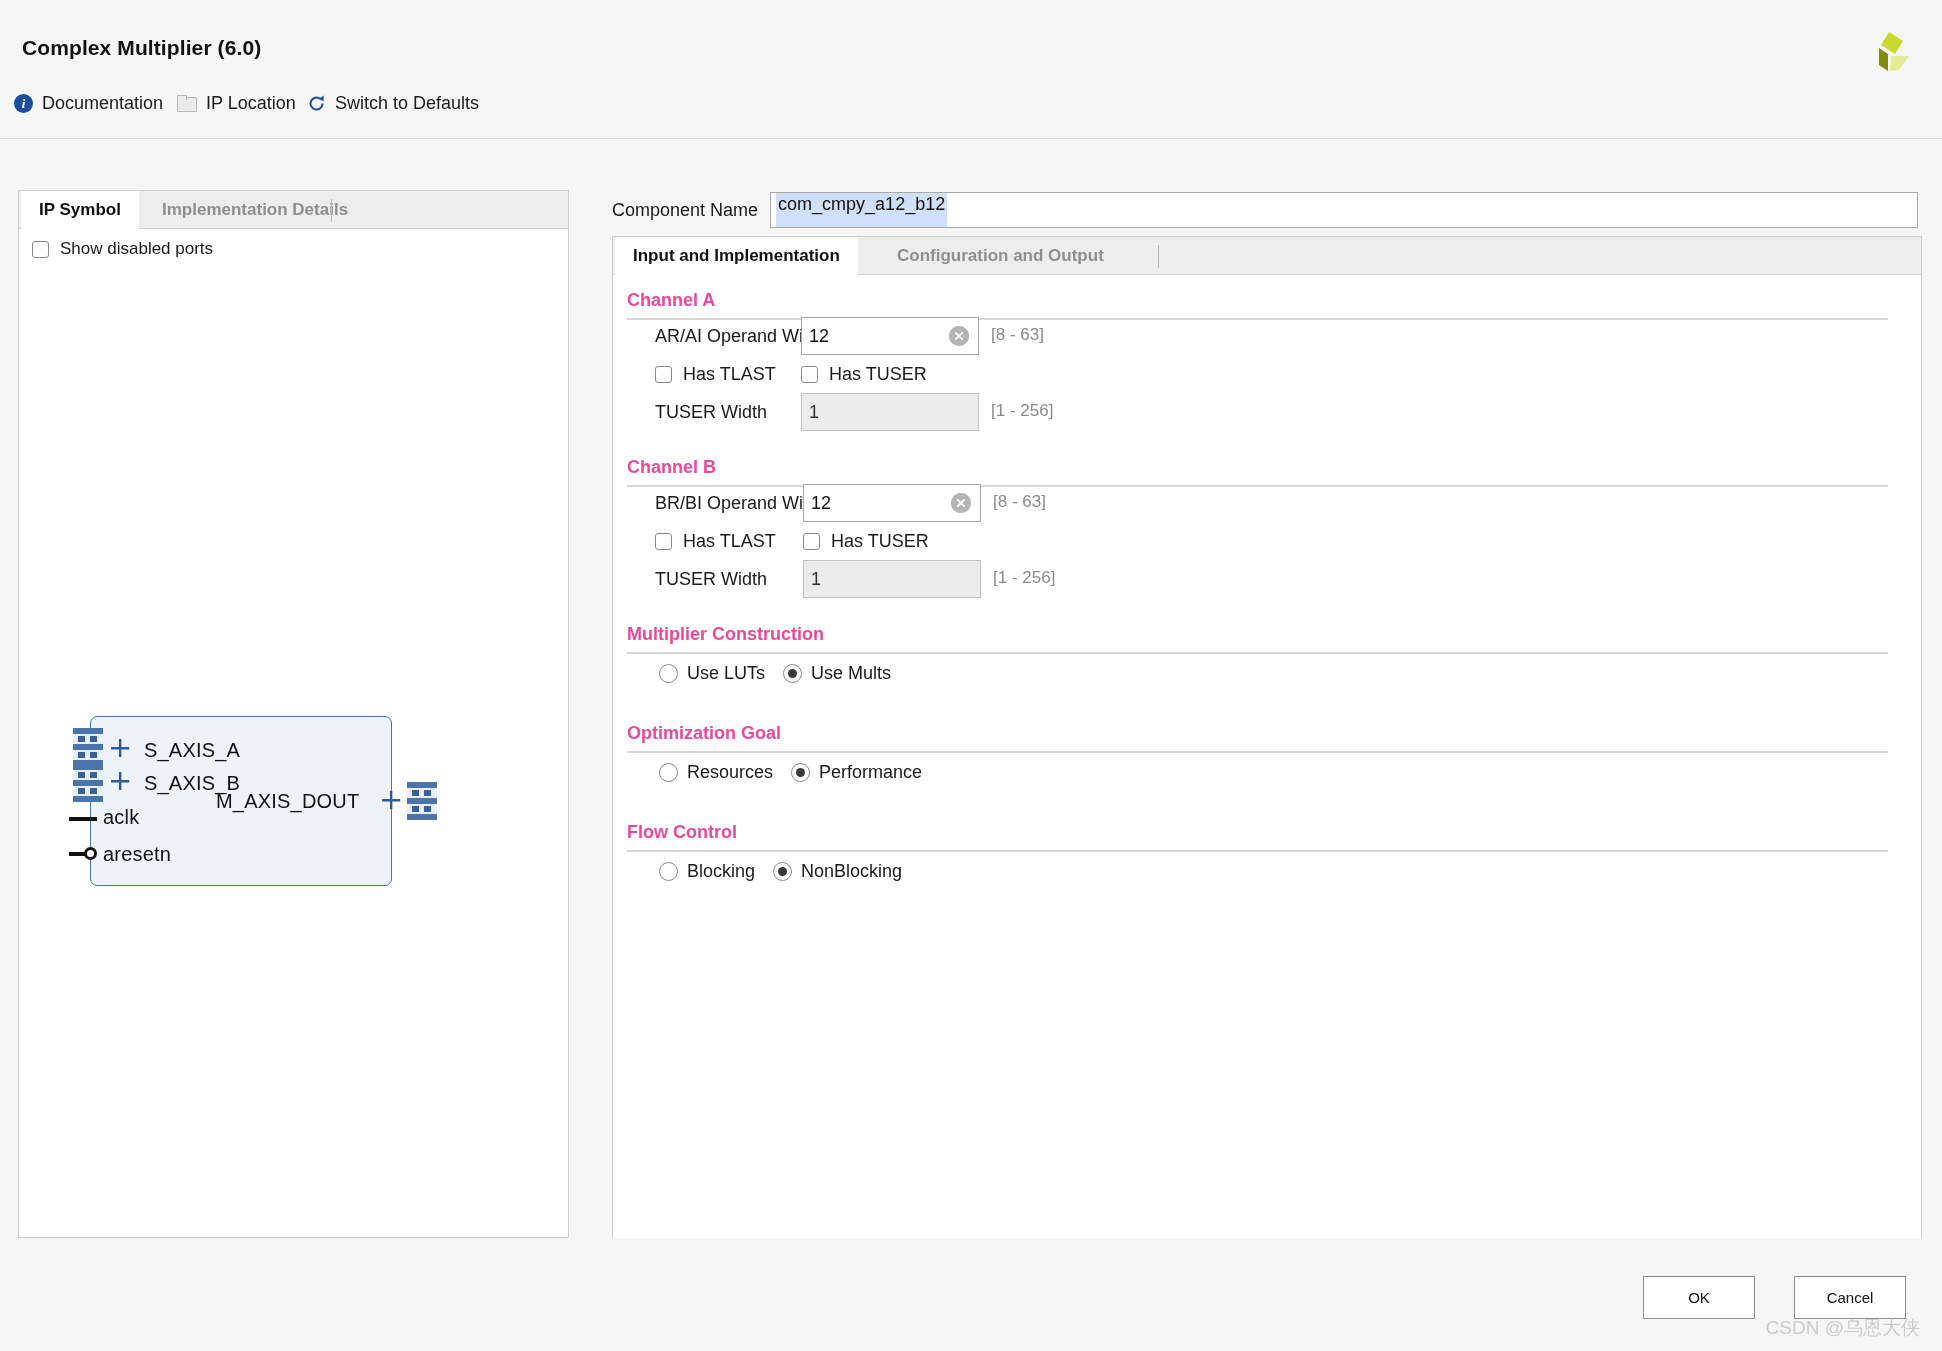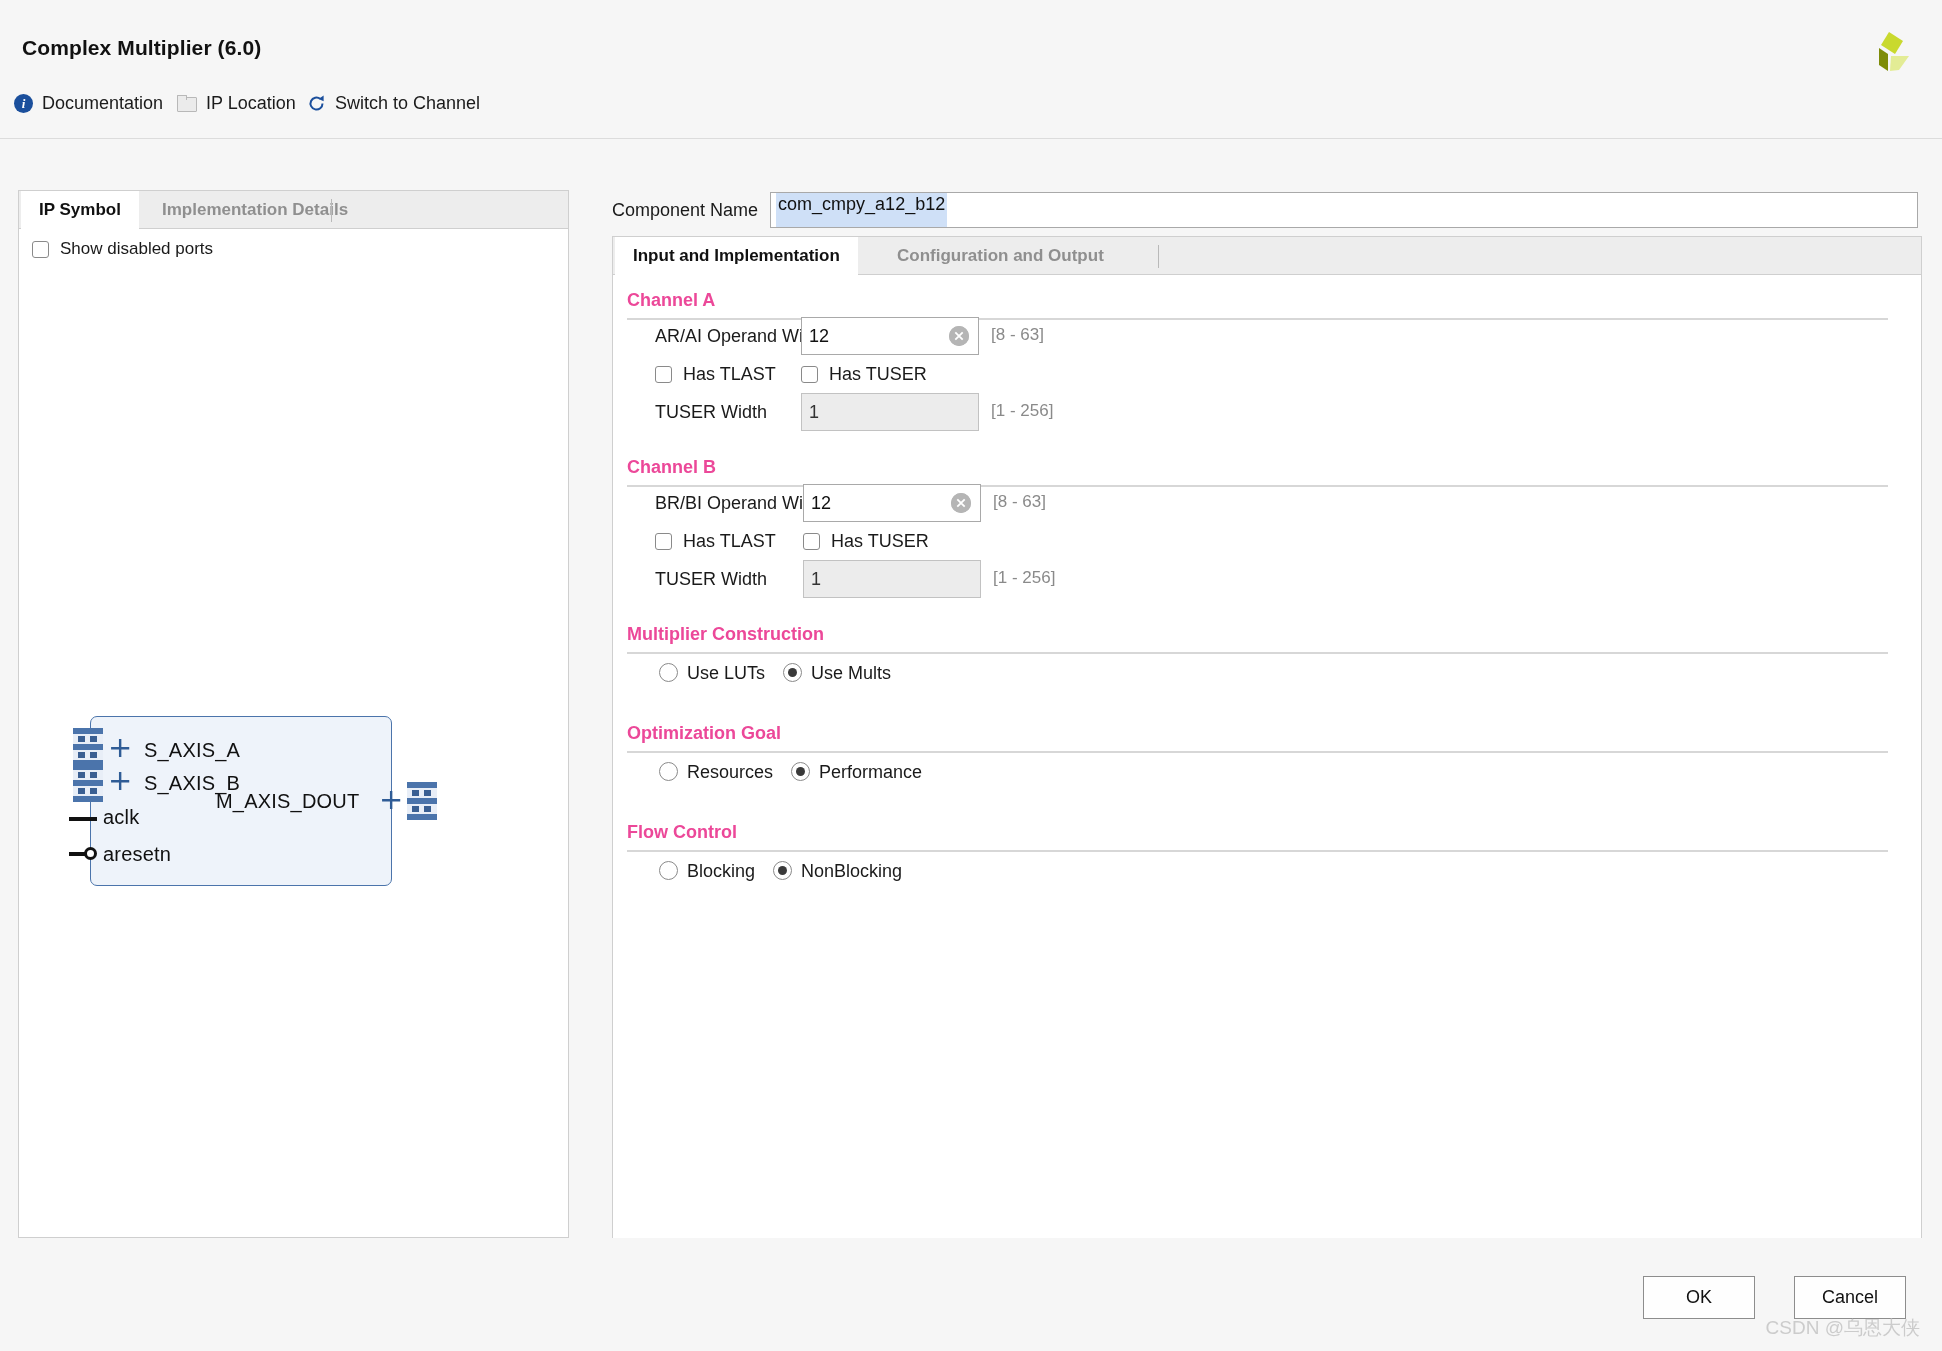--- a/index.html
+++ b/index.html
@@ -349,20 +349,21 @@
 
   .radio-row {
     position: absolute;
     display: flex;
     align-items: center;
     font-size: 18px;
     color: #1a1a1a;
   }
   .radio-opt {
     display: flex;
+    align-items: center;
     gap: 9px;
     margin-right: 18px;
     cursor: default;
   }
   .rb {
     width: 19px; height: 19px;
     border: 1.7px solid #8a8a8a;
     border-radius: 50%;
     background: #fff;
     box-sizing: border-box;
@@ -381,21 +382,21 @@
   
   .btn {
     position: absolute;
     height: 43px;
     border: 1.6px solid #8d8d8d;
     background: #fefefe;
     box-sizing: border-box;
     display: flex;
     align-items: center;
     justify-content: center;
-    font-size: 18px;
+    font-size: 15px;
     color: #111;
     cursor: pointer;
     user-select: none;
   }
   #btn-ok { left: 1643px; top: 1276px; width: 112px; }
   #btn-cancel { left: 1794px; top: 1276px; width: 112px; align-items: center; }
 
   .watermark {
     position: absolute;
     right: 22px; bottom: 10px;
@@ -428,21 +429,21 @@
     <span class="icon-folder"></span>
     <span class="tl-label">IP Location</span>
   </div>
   <div class="tool-link" id="link-def">
     <span class="icon-refresh">
       <svg width="19" height="19" viewBox="0 0 19 19">
         <path d="M15.5 9.5 A6 6 0 1 1 13.2 4.8" fill="none" stroke="#1b4f9c" stroke-width="2"></path>
         <polygon points="16.6,1.6 16.6,7.2 11.6,5.0" fill="#1b4f9c"></polygon>
       </svg>
     </span>
-    <span class="tl-label">Switch to Channel</span>
+    <span class="tl-label">Switch to Defaults</span>
   </div>
 </div>
 <div class="top-rule"></div>
 
 <div class="left-panel">
 
   <div class="tabstrip">
     <div class="tab active" style="left:2px;">
       <span>IP Symbol</span>
     </div>

